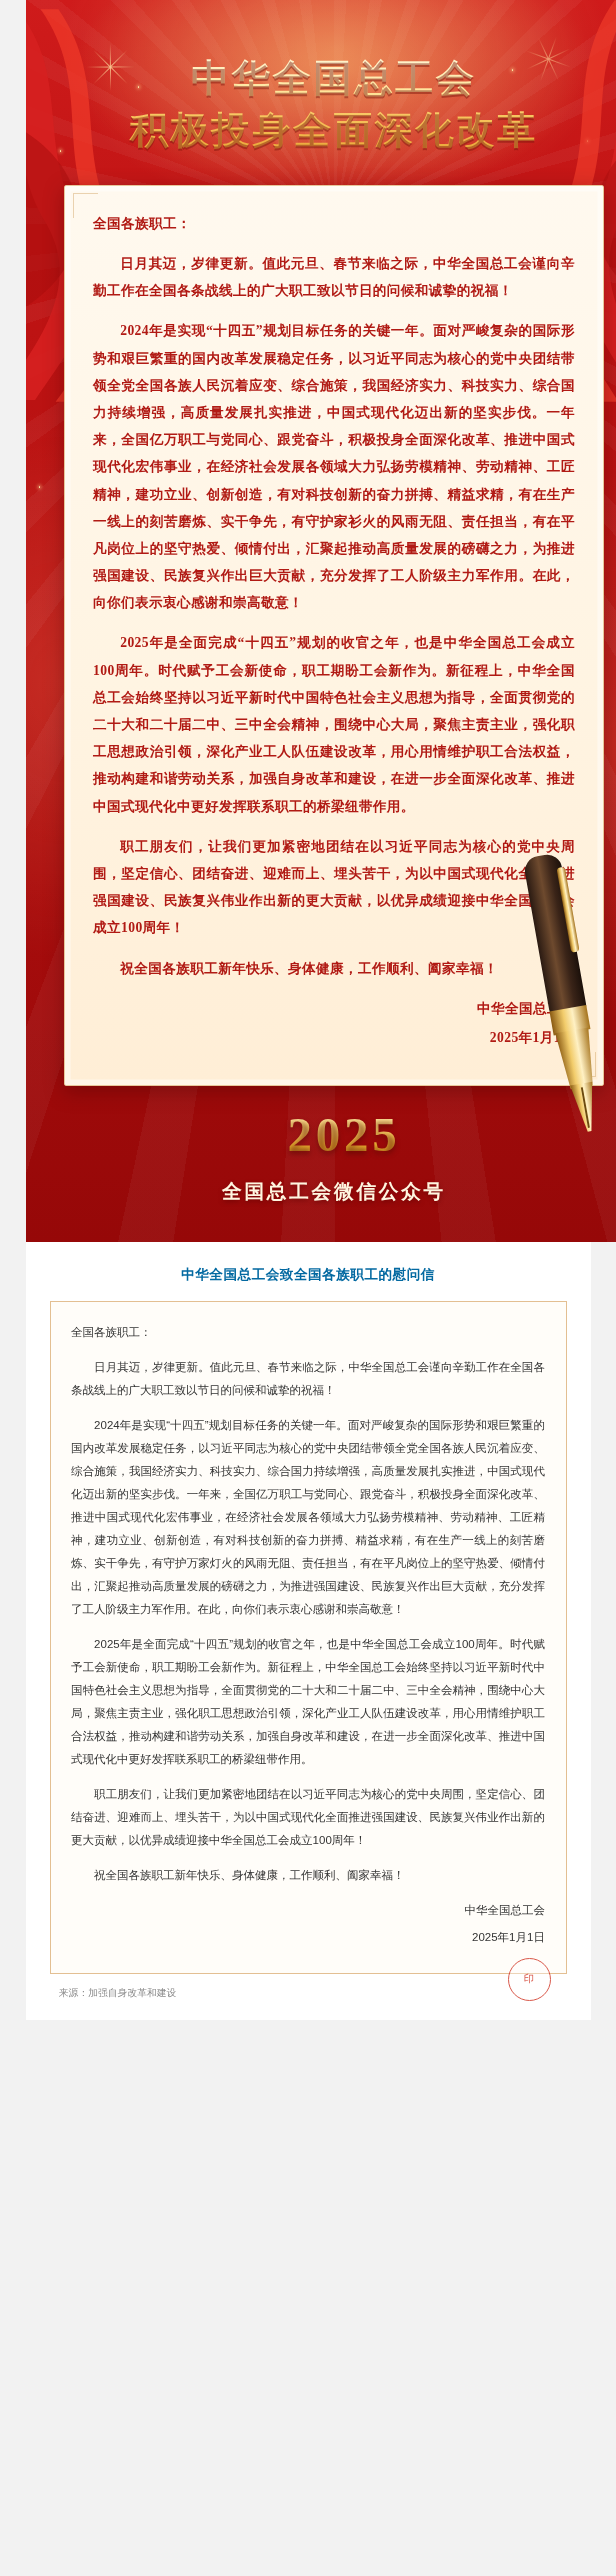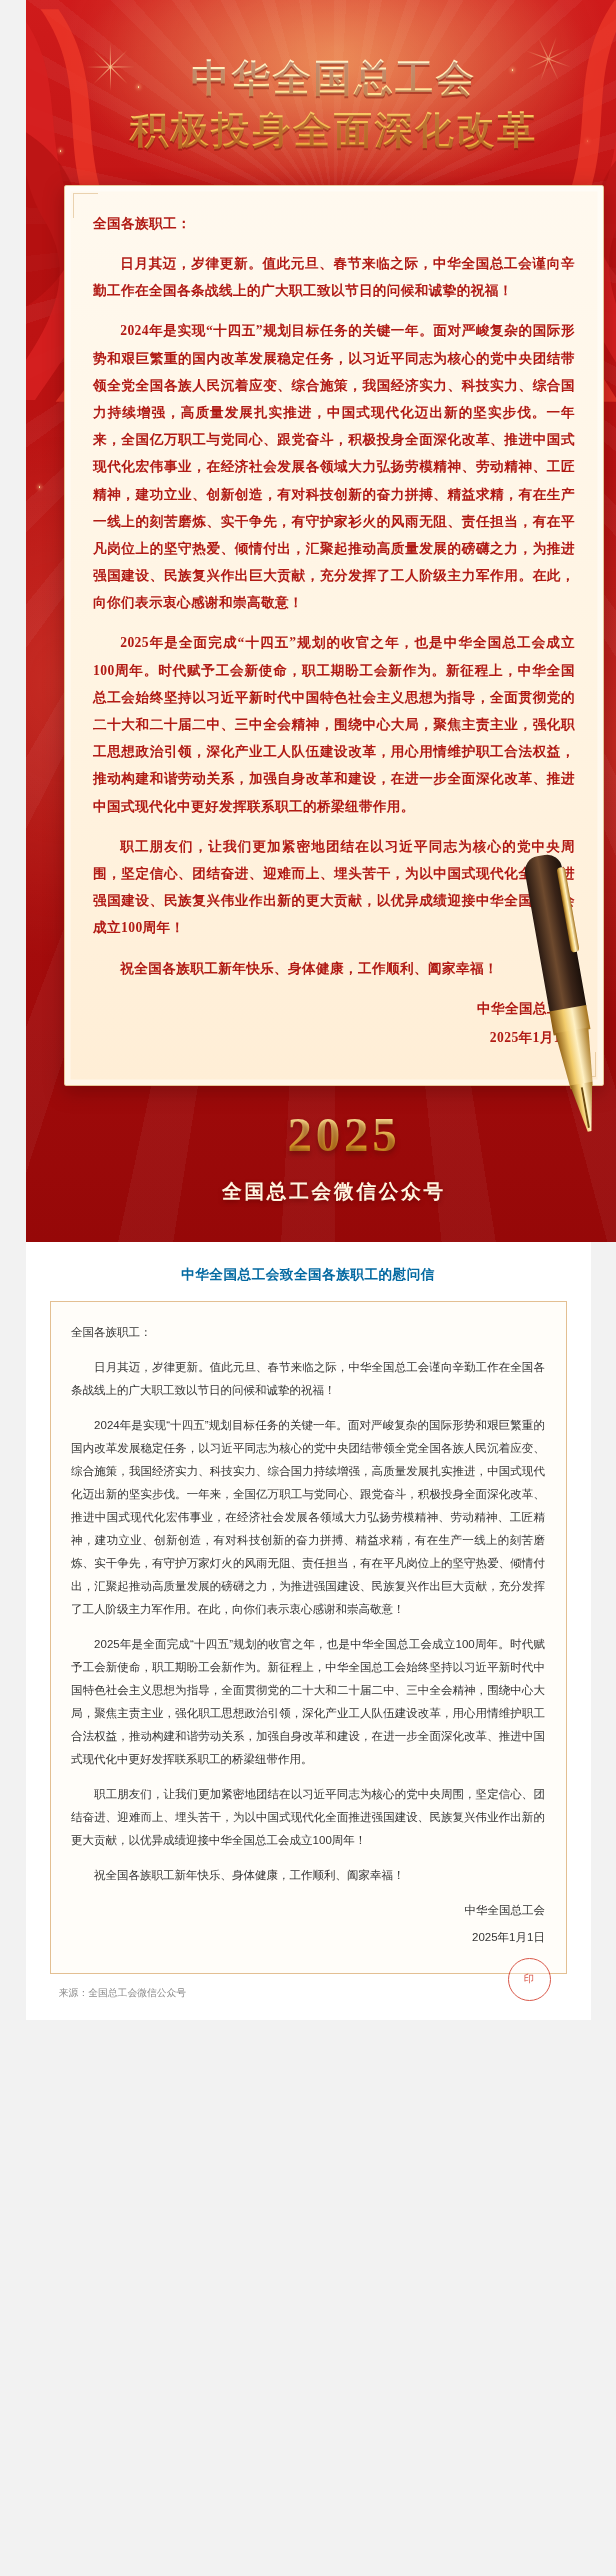--- a/index.html
+++ b/index.html
@@ -202,17 +202,17 @@
       <p class="ind">2025年是全面完成“十四五”规划的收官之年，也是中华全国总工会成立100周年。时代赋予工会新使命，职工期盼工会新作为。新征程上，中华全国总工会始终坚持以习近平新时代中国特色社会主义思想为指导，全面贯彻党的二十大和二十届二中、三中全会精神，围绕中心大局，聚焦主责主业，强化职工思想政治引领，深化产业工人队伍建设改革，用心用情维护职工合法权益，推动构建和谐劳动关系，加强自身改革和建设，在进一步全面深化改革、推进中国式现代化中更好发挥联系职工的桥梁纽带作用。</p>
       <p class="ind">职工朋友们，让我们更加紧密地团结在以习近平同志为核心的党中央周围，坚定信心、团结奋进、迎难而上、埋头苦干，为以中国式现代化全面推进强国建设、民族复兴伟业作出新的更大贡献，以优异成绩迎接中华全国总工会成立100周年！</p>
       <p class="ind">祝全国各族职工新年快乐、身体健康，工作顺利、阖家幸福！</p>
       <p class="sign">中华全国总工会</p>
       <p class="sign last">2025年1月1日</p>
       <div class="seal">
         <span>印</span>
       </div>
     </div>
 
-    <div class="source">来源：全国总工会微信公众号</div>
+    <div class="source">来源：加强自身改革和建设</div>
   </section>
 
 </div>
 
 
 </body></html>

